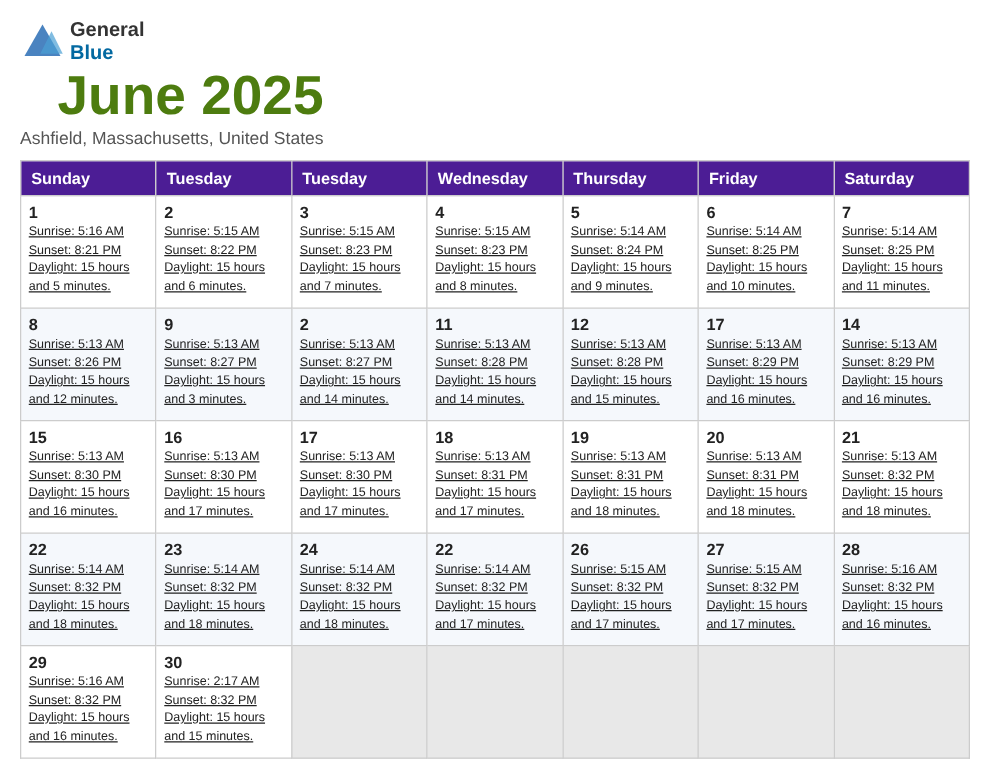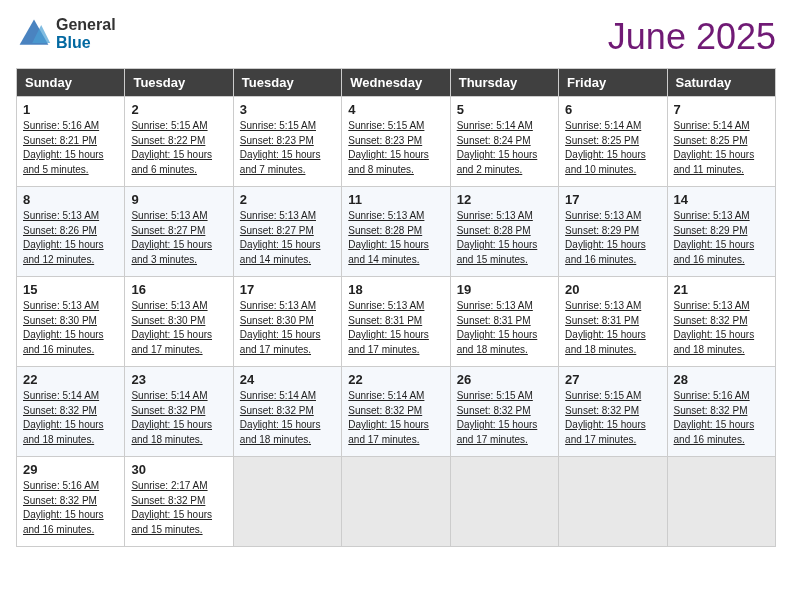--- a/index.html
+++ b/index.html
@@ -8,20 +8,21 @@
       background: #fff;
       width: 792px;
       min-height: 612px;
       padding: 16px;
     }
     .header {
       display: flex;
       justify-content: space-between;
       align-items: flex-start;
       margin-bottom: 10px;
+      flex-direction: column;
     }
     .logo {
       display: flex;
       align-items: center;
       gap: 4px;
     }
     .logo-text {
       display: flex;
       flex-direction: column;
       line-height: 1.1;
@@ -37,35 +38,35 @@
       color: #0369a1;
     }
     .logo-icon {
       width: 36px;
       height: 36px;
     }
     .title-block {
       text-align: right;
     }
     .month-title {
-      font-size: 36px;
-      font-weight: normal;
-      color: #701a75;
+      font-size: 44px;
+      font-weight: bold;
+      color: #4d7c0f;
     }
     .location-title {
       font-size: 14px;
       color: #555;
     }
     .calendar {
       width: 100%;
       border-collapse: collapse;
       table-layout: fixed;
     }
     .calendar th {
-      background-color: #404040;
+      background-color: #4c1d95;
       color: #fff;
       text-align: left;
       padding: 6px 8px;
       font-size: 13px;
       border: 1px solid #ccc;
     }
     .calendar td {
       vertical-align: top;
       padding: 5px 6px;
       border: 1px solid #ccc;
@@ -101,20 +102,21 @@
       <polygon points="20,4 36,32 4,32" fill="#2a6db5" opacity="0.85"></polygon>
       <polygon points="28,10 38,30 18,30" fill="#4a9fd4" opacity="0.7"></polygon>
     </svg>
     <div class="logo-text">
       <span class="logo-general">General</span>
       <span class="logo-blue">Blue</span>
     </div>
   </div>
   <div class="title-block">
     <div class="month-title">June 2025</div>
+    <div class="location-title">Ashfield, Massachusetts, United States</div>
   </div>
 </div>
 
 <table class="calendar">
   <thead>
     <tr id="dow-row">
         <th>Sunday</th>
         <th>Tuesday</th>
         <th>Tuesday</th>
         <th>Wednesday</th>
@@ -155,21 +157,21 @@
           <span>Sunrise: 5:15 AM</span><br>
           <span>Sunset: 8:23 PM</span><br>
           <span>Daylight: 15 hours and 8 minutes.</span>
         </div>
       </td>
         <td>
         <span class="day-num">5</span>
         <div class="cell-info">
           <span>Sunrise: 5:14 AM</span><br>
           <span>Sunset: 8:24 PM</span><br>
-          <span>Daylight: 15 hours and 2 minutes.</span>
+          <span>Daylight: 15 hours and 9 minutes.</span>
         </div>
       </td>
         <td>
         <span class="day-num">6</span>
         <div class="cell-info">
           <span>Sunrise: 5:14 AM</span><br>
           <span>Sunset: 8:25 PM</span><br>
           <span>Daylight: 15 hours and 10 minutes.</span>
         </div>
       </td>

